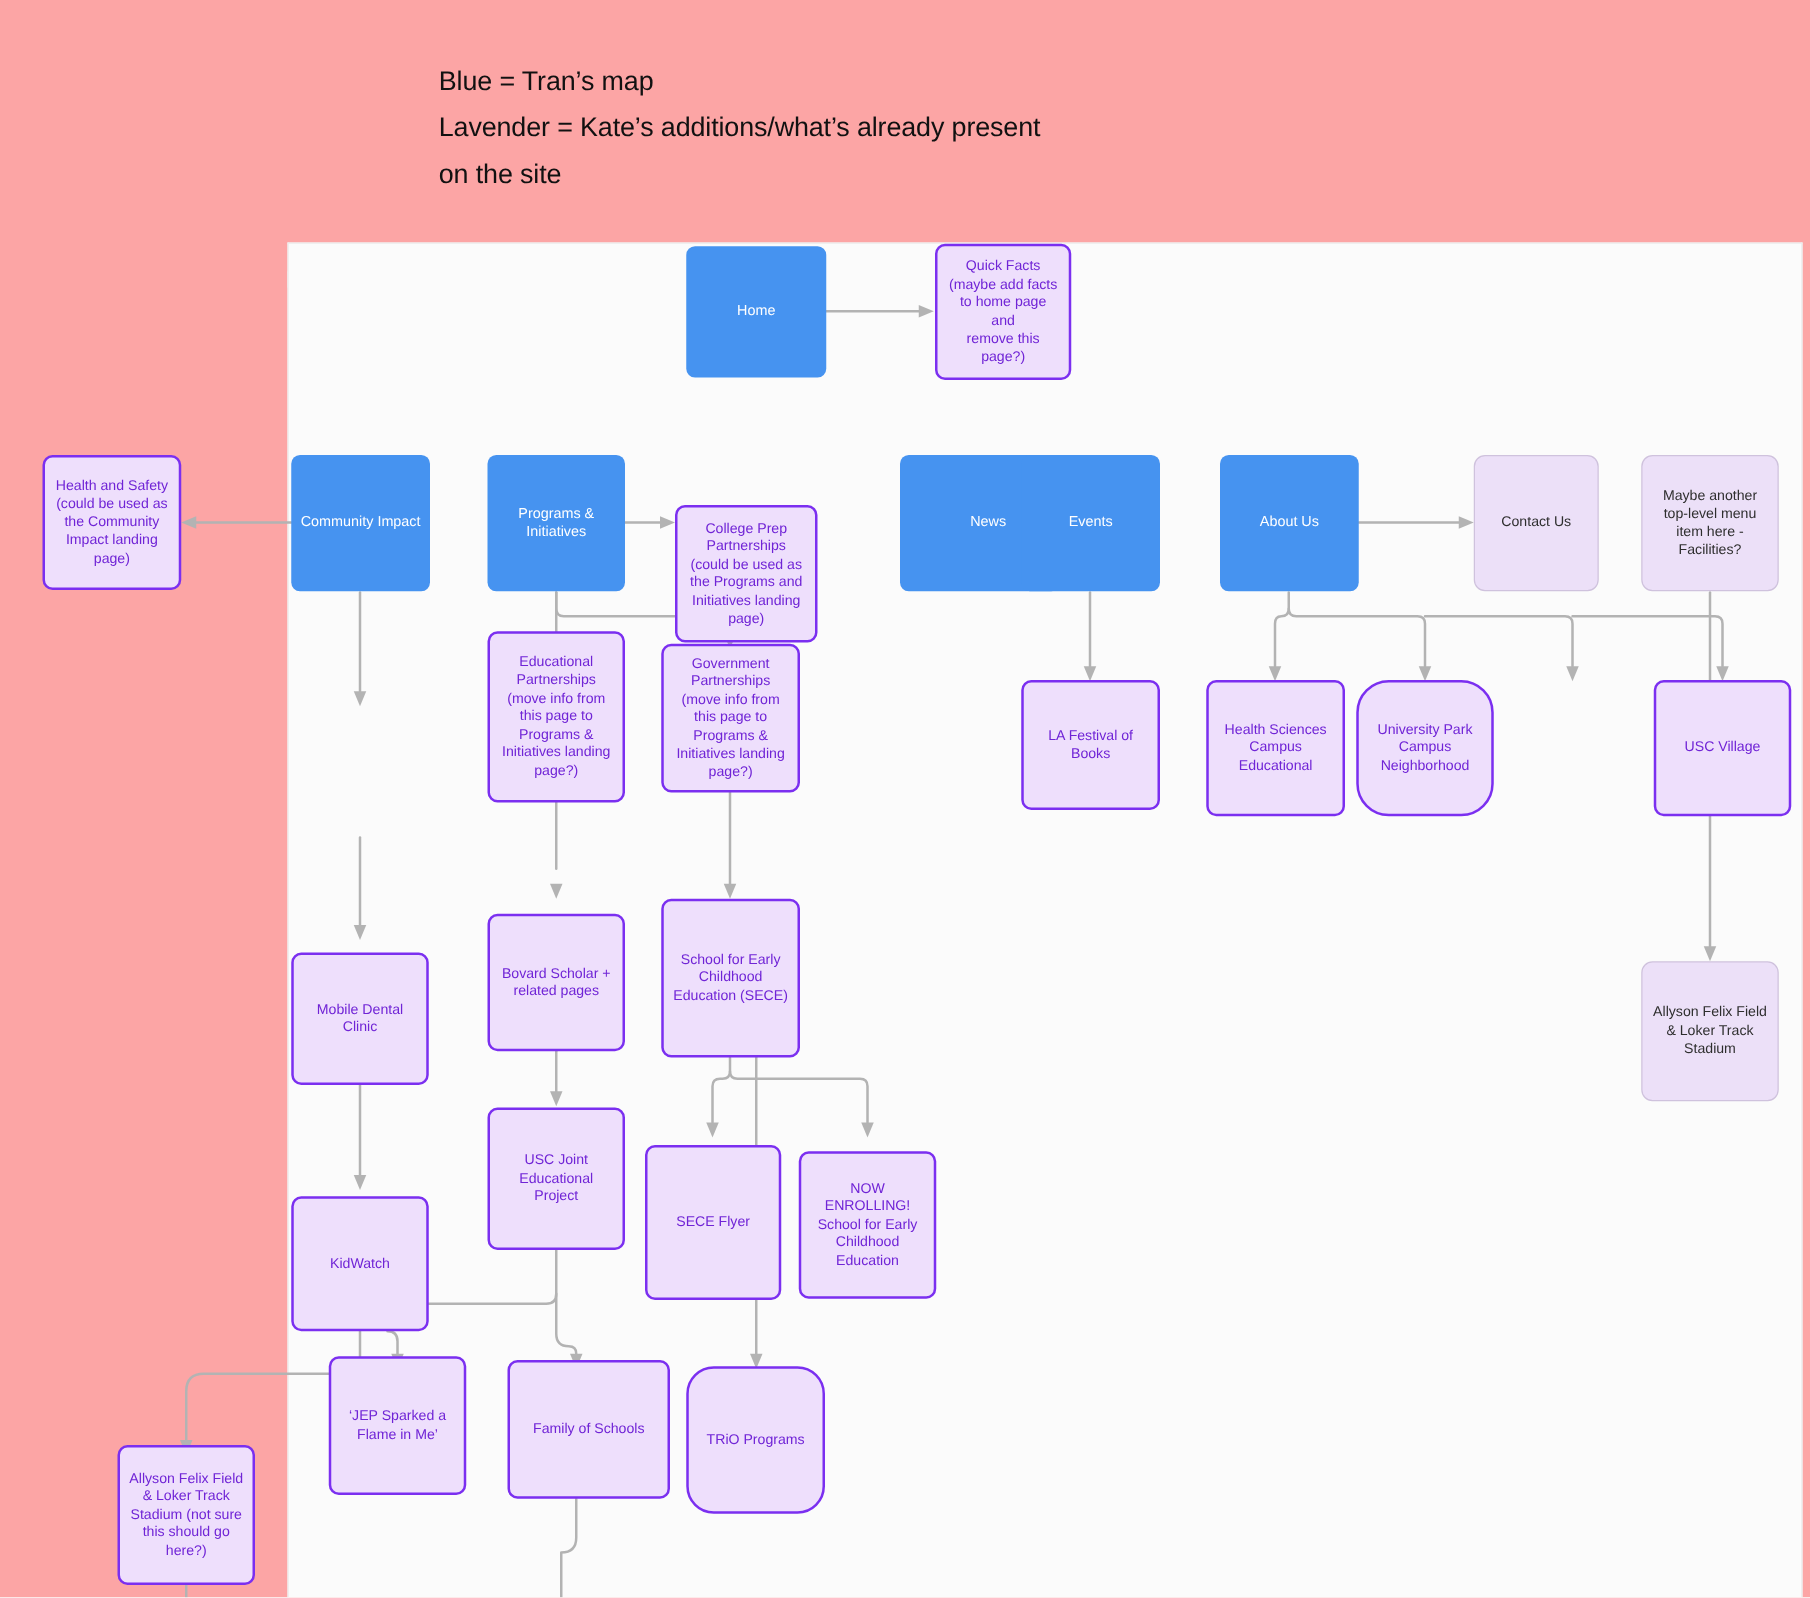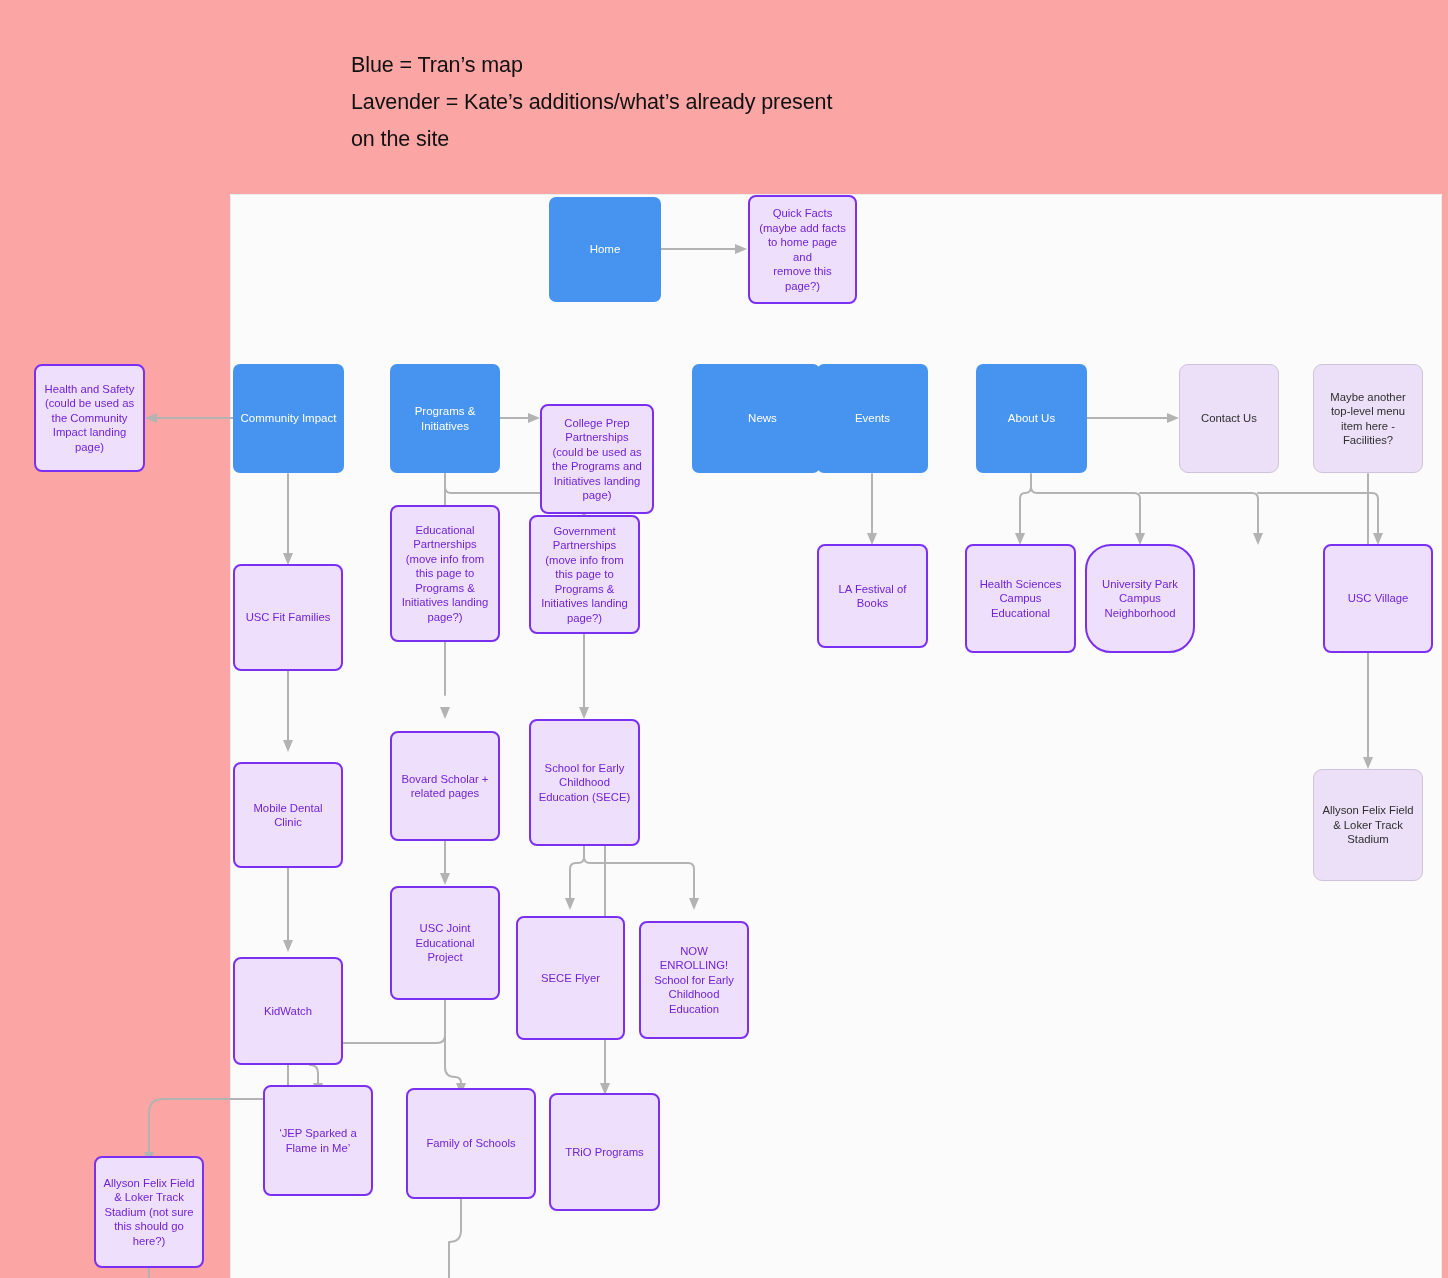--- a/index.html
+++ b/index.html
@@ -214,21 +214,21 @@
   <div class="node blue" style="left:390px;top:364px;width:110px;height:109px;">Programs &amp;
 Initiatives</div>
 
   <div class="node purple" style="left:540px;top:364px;width:114px;height:110px;margin-top:40px;">College Prep
 Partnerships
 (could be used as
 the Programs and
 Initiatives landing
 page)</div>
 
-  <div class="node blue" style="left:692px;top:364px;width:128px;height:109px;padding-left:20px;">News</div>
+  <div class="node blue" style="left:720px;top:364px;width:128px;height:109px;padding-left:20px;">News</div>
 
   <div class="node blue" style="left:817px;top:364px;width:111px;height:109px;">Events</div>
 
   <div class="node blue" style="left:976px;top:364px;width:111px;height:109px;">About Us</div>
 
   <div class="node soft" style="left:1179px;top:364px;width:100px;height:109px;">Contact Us</div>
 
   <div class="node soft" style="left:1313px;top:364px;width:110px;height:109px;">Maybe another
 top-level menu
 item here -
@@ -243,21 +243,20 @@
 page?)</div>
 
   <div class="node purple" style="left:529px;top:515px;width:111px;height:119px;">Government
 Partnerships
 (move info from
 this page to
 Programs &amp;
 Initiatives landing
 page?)</div>
 
-  <div class="node purple" style="left:233px;top:564px;width:110px;height:107px;">USC Fit Families</div>
 
   <div class="node purple" style="left:817px;top:544px;width:111px;height:104px;">LA Festival of
 Books</div>
 
   <div class="node purple" style="left:965px;top:544px;width:111px;height:109px;">Health Sciences
 Campus
 Educational</div>
 
   <div class="node purple" style="left:1085px;top:544px;width:110px;height:109px;border-radius:26px;">University Park
 Campus
@@ -291,21 +290,21 @@
 Childhood
 Education</div>
 
   <div class="node purple" style="left:233px;top:957px;width:110px;height:108px;">KidWatch</div>
 
   <div class="node purple" style="left:263px;top:1085px;width:110px;height:111px;">‘JEP Sparked a
 Flame in Me’</div>
 
   <div class="node purple" style="left:406px;top:1088px;width:130px;height:111px;">Family of Schools</div>
 
-  <div class="node purple" style="left:549px;top:1093px;width:111px;height:118px;">TRiO Programs</div>
+  <div class="node purple" style="left:549px;top:1093px;width:111px;height:118px;border-radius:22px;">TRiO Programs</div>
 
   <div class="node purple" style="left:94px;top:1156px;width:110px;height:112px;">Allyson Felix Field
 &amp; Loker Track
 Stadium (not sure
 this should go
 here?)</div>
 
 </div>
 
 </body></html>

